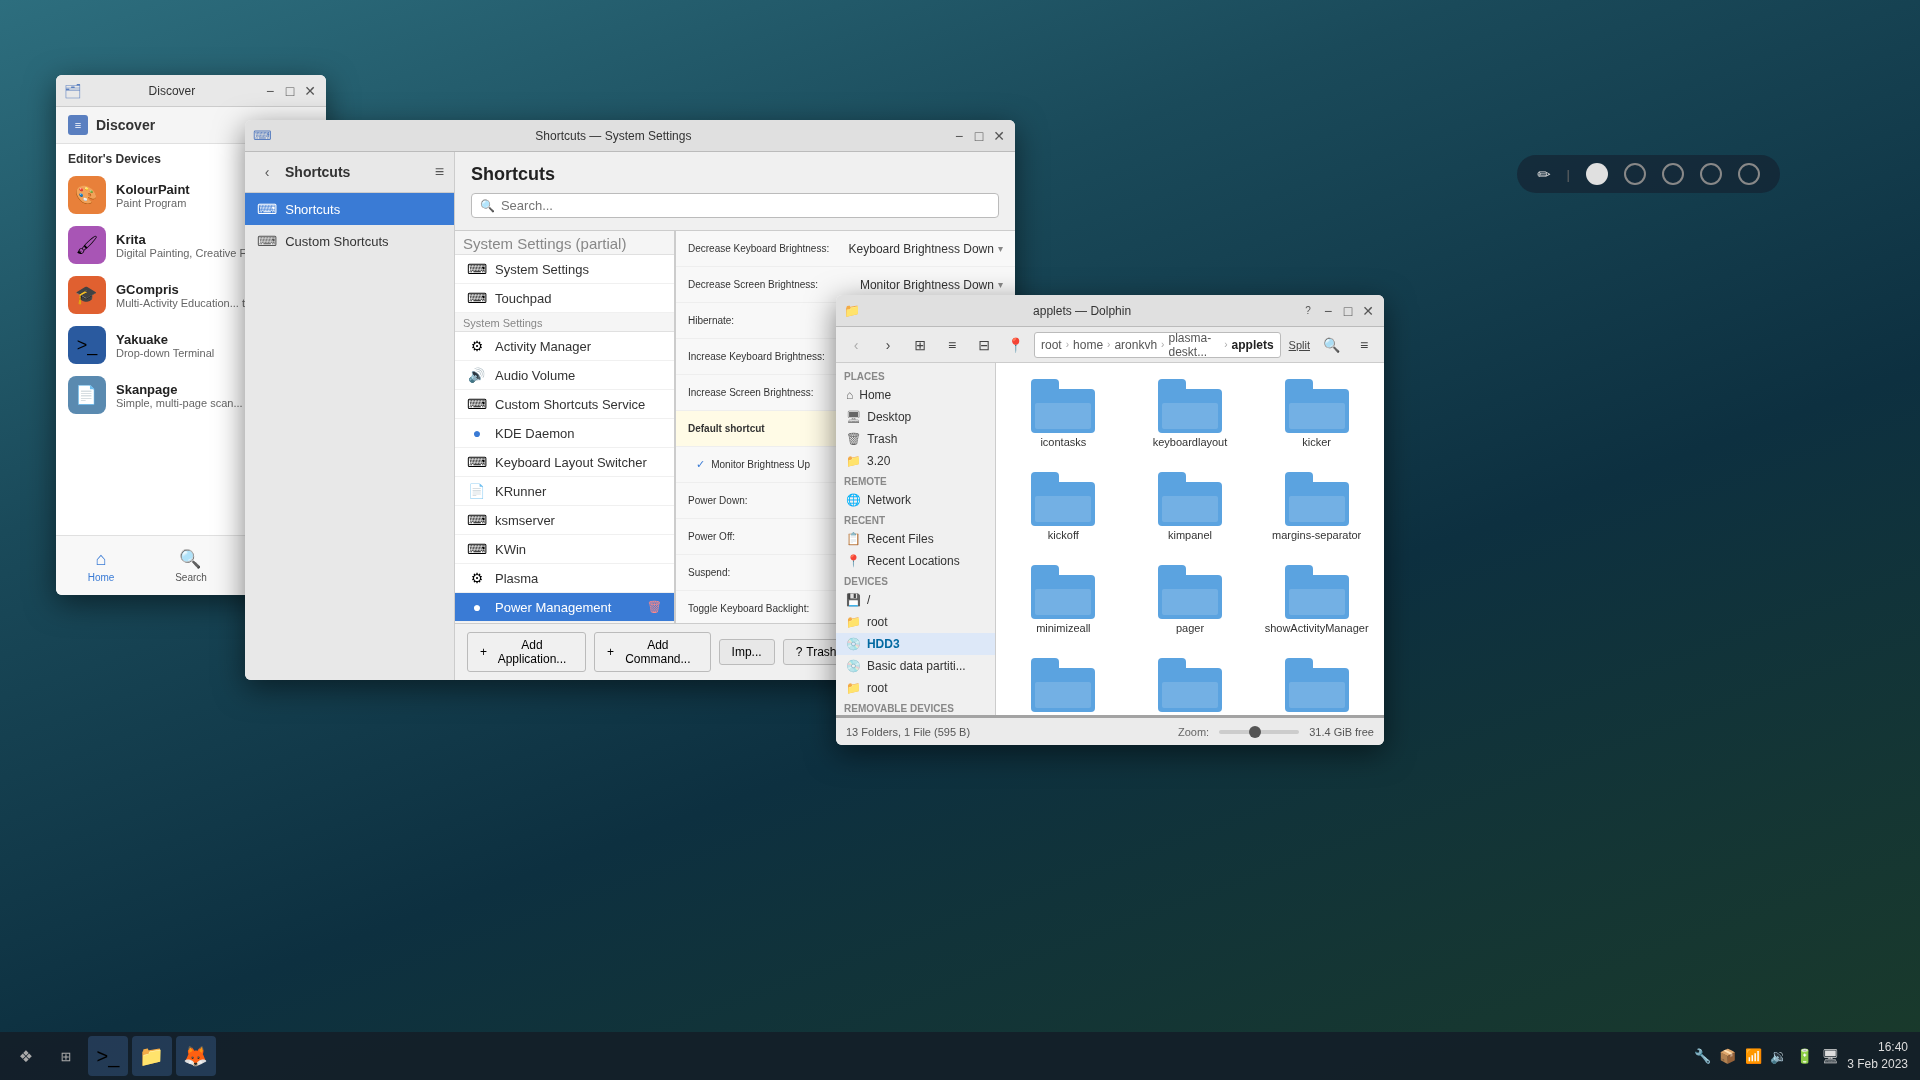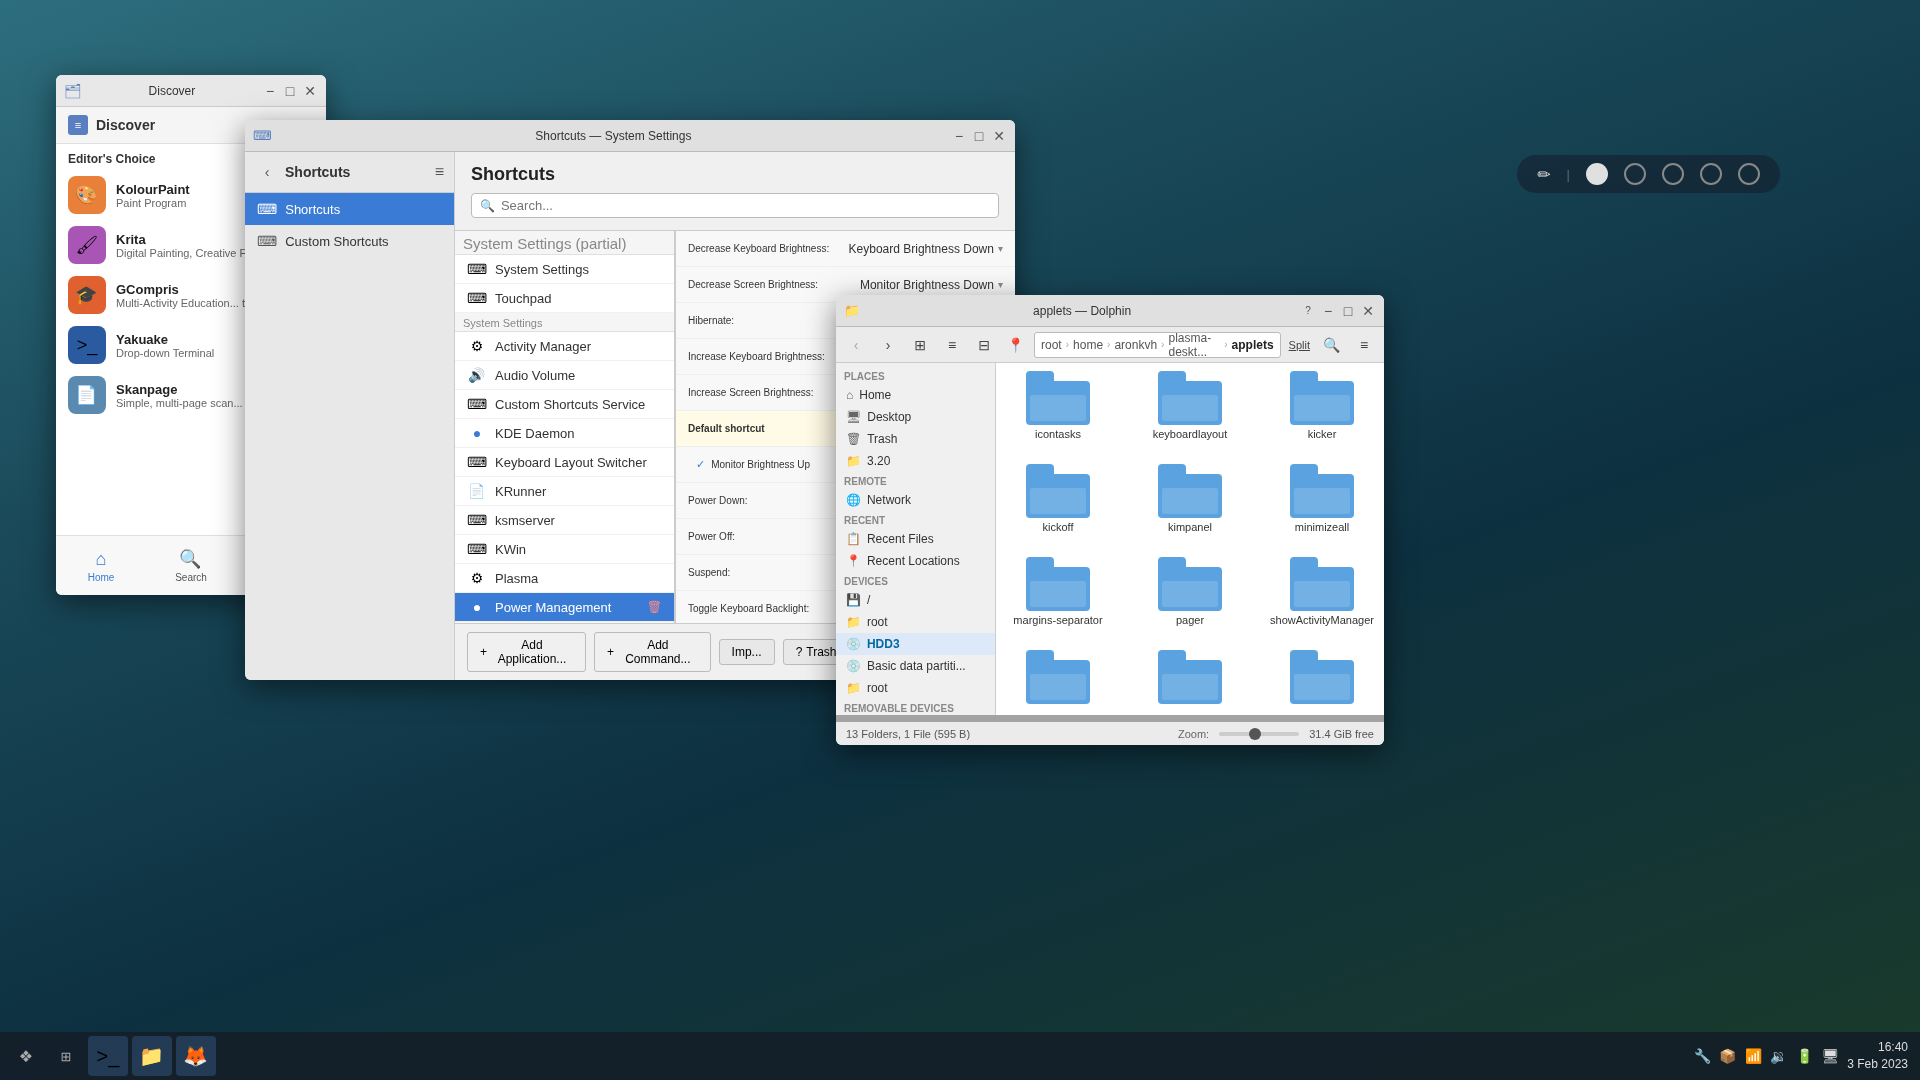--- a/index.html
+++ b/index.html
@@ -446,21 +446,21 @@
       color: #333;
     }
     .place-item.active { background: #3a7bd5; color: white; }
     .place-icon { font-size: 12px; color: #666; }
     .place-item.active .place-icon { color: white; }
     .place-item.active .place-label { color: white; }
     .dolphin-files {
       flex: 1;
       background: white;
       overflow-y: auto;
-      padding: 0;
+      padding: 8px;
       display: grid;
       grid-template-columns: repeat(3, 1fr);
       gap: 8px;
       align-content: start;
     }
     .file-item {
       display: flex;
       flex-direction: column;
       align-items: center;
       padding: 8px 4px;
@@ -496,21 +496,21 @@
       bottom: 4px;
       left: 4px;
       right: 4px;
       height: 26px;
       background: rgba(255,255,255,0.15);
       border-radius: 2px;
     }
     .file-name { font-size: 11px; color: #333; margin-top: 3px; }
     .dolphin-statusbar {
       height: 30px;
-      border-top: 7px solid #a3a3a3;
+      border-top: 3px solid #a3a3a3;
       background: #ebebeb;
       display: flex;
       align-items: center;
       padding: 0 10px;
       font-size: 11px;
       color: #555;
       gap: 10px;
     }
     .status-text { flex: 1; }
     .zoom-label { color: #666; text-align: right; }
@@ -564,21 +564,21 @@
     <div class="window-controls">
       <span class="win-btn win-btn-min">−</span>
       <span class="win-btn win-btn-max">□</span>
       <span class="win-btn win-btn-close">✕</span>
     </div>
   </div>
   <div class="discover-header">
     <div class="discover-logo">≡</div>
     <span class="discover-header-title">Discover</span>
   </div>
-  <div class="discover-section-title">Editor's Choice</div>
+  <div class="discover-section-title">Editor's Devices</div>
 
   <div class="discover-app-item">
     <div class="app-icon-circle" style="background:#e8803a;">🎨</div>
     <div class="app-info">
       <div class="app-name">KolourPaint</div>
       <div class="app-desc">Paint Program</div>
     </div>
   </div>
   <div class="discover-app-item">
     <div class="app-icon-circle" style="background:#a855b5;">🖌</div>
@@ -941,31 +941,31 @@
           </div>
         <span class="file-name">kimpanel</span>
       </div>
       <div class="file-item">
         <div class="folder-icon">
             <div class="folder-tab"></div>
             <div class="folder-body">
               <div class="folder-highlight"></div>
             </div>
           </div>
+        <span class="file-name">margins-separator</span>
+      </div>
+
+      <div class="file-item">
+        <div class="folder-icon">
+            <div class="folder-tab"></div>
+            <div class="folder-body">
+              <div class="folder-highlight"></div>
+            </div>
+          </div>
         <span class="file-name">minimizeall</span>
-      </div>
-
-      <div class="file-item">
-        <div class="folder-icon">
-            <div class="folder-tab"></div>
-            <div class="folder-body">
-              <div class="folder-highlight"></div>
-            </div>
-          </div>
-        <span class="file-name">margins-separator</span>
       </div>
       <div class="file-item">
         <div class="folder-icon">
             <div class="folder-tab"></div>
             <div class="folder-body">
               <div class="folder-highlight"></div>
             </div>
           </div>
         <span class="file-name">pager</span>
       </div>

